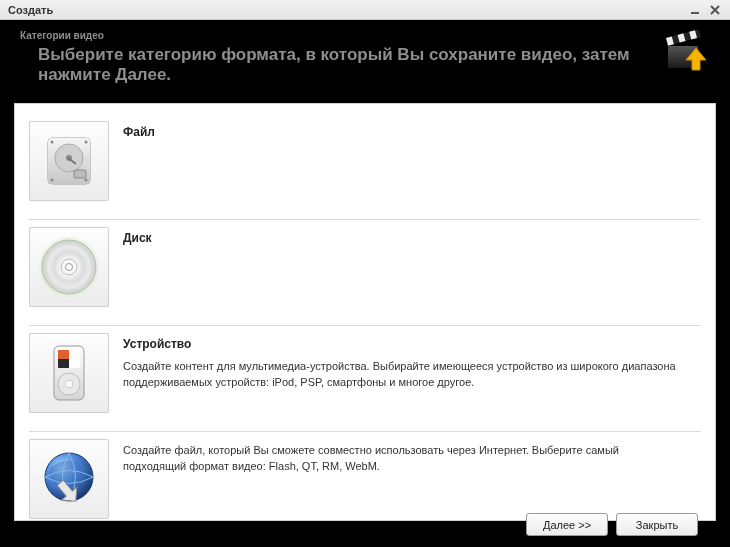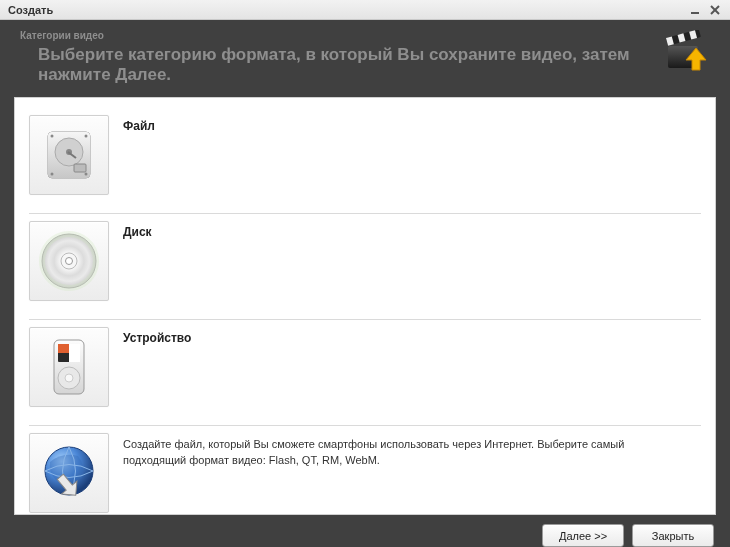--- a/index.html
+++ b/index.html
@@ -52,21 +52,21 @@
     padding-left:18px;
     font-weight:bold;
   }
   .header-icon {
     width:48px; height:48px;
     margin-left:10px;
   }
 
   
   .content {
-    margin:6px 14px 0 14px;
+    margin:12px 14px 0 14px;
     border:1px solid #d0d0d0;
     height:418px;
     background:#fff;
     padding:10px 14px 10px 14px;
     overflow:hidden;
   }
 
   .category {
     display:flex;
     align-items:flex-start;
@@ -99,37 +99,37 @@
     line-height:1.45;
     max-width:560px;
   }
 
   
   .footer {
     position:absolute;
     bottom:0; left:0; right:0;
     height:34px;
     display:flex;
-    align-items:flex-end;
+    align-items:flex-start;
     justify-content:flex-end;
-    padding:0 16px;
+    padding:0 32px;
     gap:8px;
   }
   .btn {
     min-width:82px; height:23px;
     padding:0 12px;
     background:linear-gradient(#fdfdfd,#ebebeb);
     border:1px solid #9a9a9a;
     border-radius:3px;
     font-size:11px; color:#222;
     cursor:default;
     box-shadow:inset 0 1px 0 #fff;
   }
 
-  .window-root { position:relative; width:730px; height:547px; background:#404040; }
+  .window-root { position:relative; width:730px; height:547px; background:#000000; }
 </style>
 </head>
 <body>
 
 <div class="window-root">
 
   <div class="titlebar">
     <span class="title">Создать</span>
     <span class="win-btn">
       <svg width="10" height="10">
@@ -235,20 +235,21 @@
           <defs>
               <linearGradient id="gdev" x1="0" y1="0" x2="0" y2="1">
             <stop offset="0" stop-color="#fdfdfd"></stop>
                 <stop offset="1" stop-color="#d5d5d5"></stop>
           </linearGradient>
             </defs>
         </svg>
       </div>
       <div class="cat-text">
         <div class="cat-title">Устройство</div>
+        <div class="cat-desc">Создайте контент для мультимедиа-устройства. Выбирайте имеющееся устройство из широкого диапазона поддерживаемых устройств: iPod, PSP, смартфоны и многое другое.</div>
       </div>
     </div>
 
     <div class="category">
       <div class="thumb-box">
         <svg width="62" height="62" viewBox="0 0 62 62">
           <defs>
             <radialGradient id="gglobe" cx="35%" cy="30%" r="70%">
               <stop offset="0" stop-color="#a9d4ff"></stop>
               <stop offset="0.5" stop-color="#4a86d6"></stop>
@@ -259,21 +260,21 @@
           <path d="M12 20 Q24 10 40 14 Q48 24 44 36 Q30 44 18 38 Q10 30 12 20 Z" fill="#3468b5" opacity="0.4"></path>
           <path d="M7 29 Q31 16 55 29" stroke="#8ab6e8" stroke-width="1" fill="none"></path>
           <path d="M7 29 Q31 42 55 29" stroke="#8ab6e8" stroke-width="1" fill="none"></path>
           <path d="M31 5 Q18 29 31 53" stroke="#8ab6e8" stroke-width="1" fill="none"></path>
           <path d="M31 5 Q44 29 31 53" stroke="#8ab6e8" stroke-width="1" fill="none"></path>
 
           <path d="M30 56 L20 46 L26 46 L26 32 L34 32 L34 46 L40 46 Z" transform="rotate(-40 30 44)" fill="#e8e8e8" stroke="#888" stroke-width="1"></path>
         </svg>
       </div>
       <div class="cat-text">
-        <div class="cat-desc">Создайте файл, который Вы сможете смартфоны использовать через Интернет. Выберите самый подходящий формат видео: Flash, QT, RM, WebM.</div>
+        <div class="cat-desc">Создайте файл, который Вы сможете совместно использовать через Интернет. Выберите самый подходящий формат видео: Flash, QT, RM, WebM.</div>
       </div>
     </div>
 
   </div>
 
   <div class="footer">
     <button class="btn">Далее &gt;&gt;</button>
     <button class="btn">Закрыть</button>
   </div>
 

